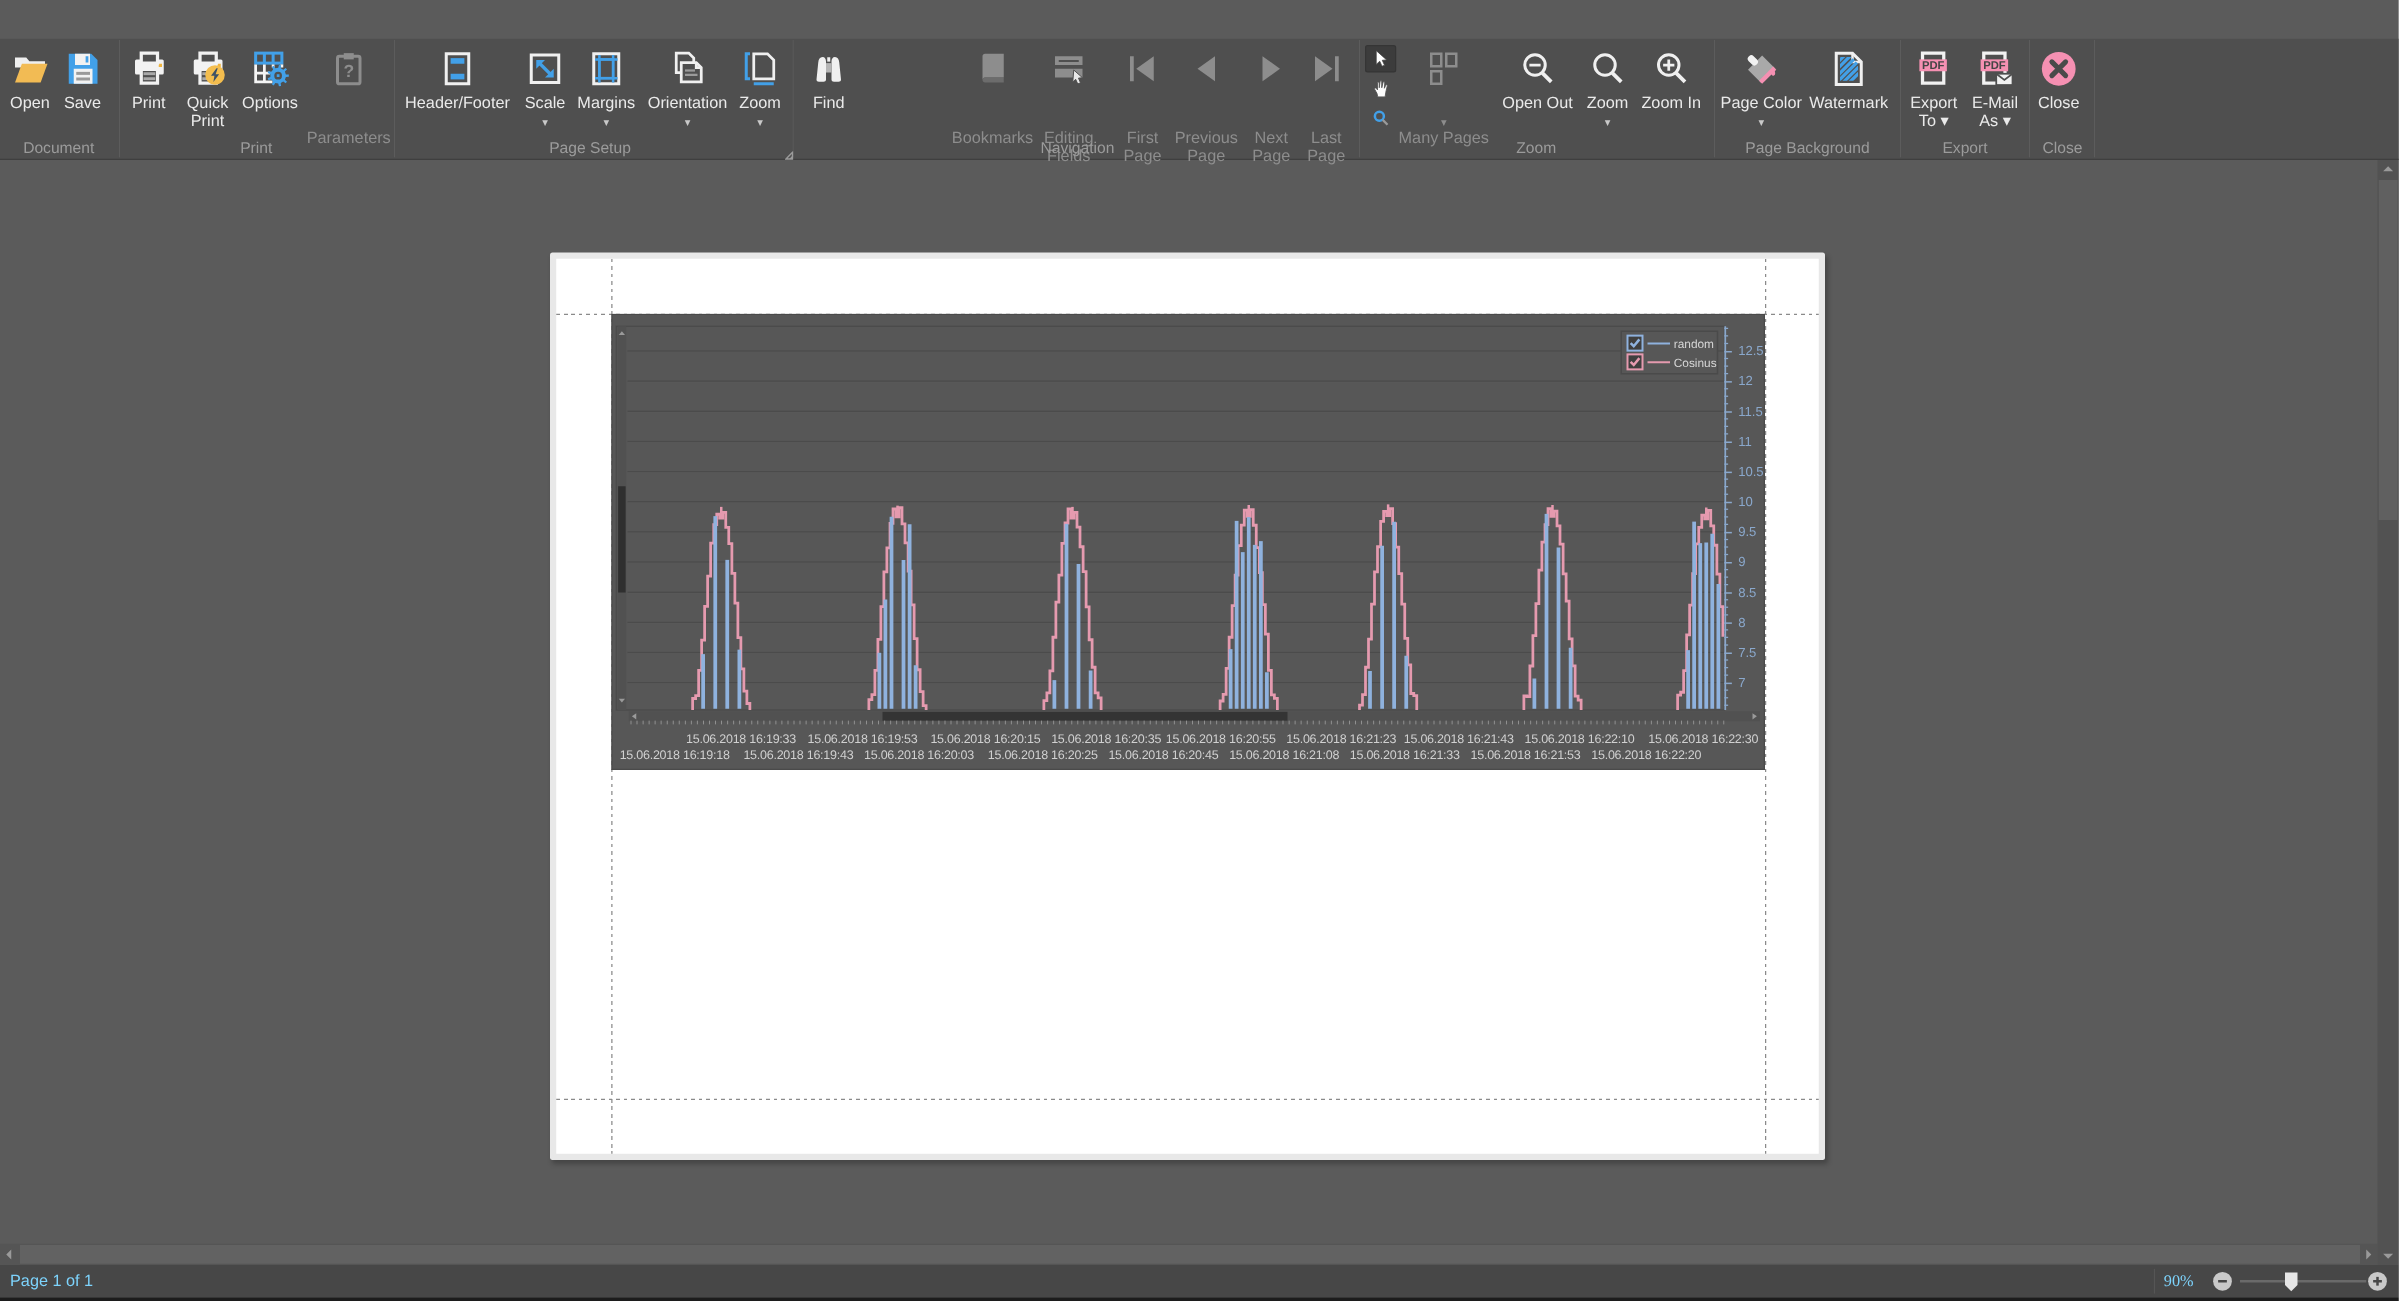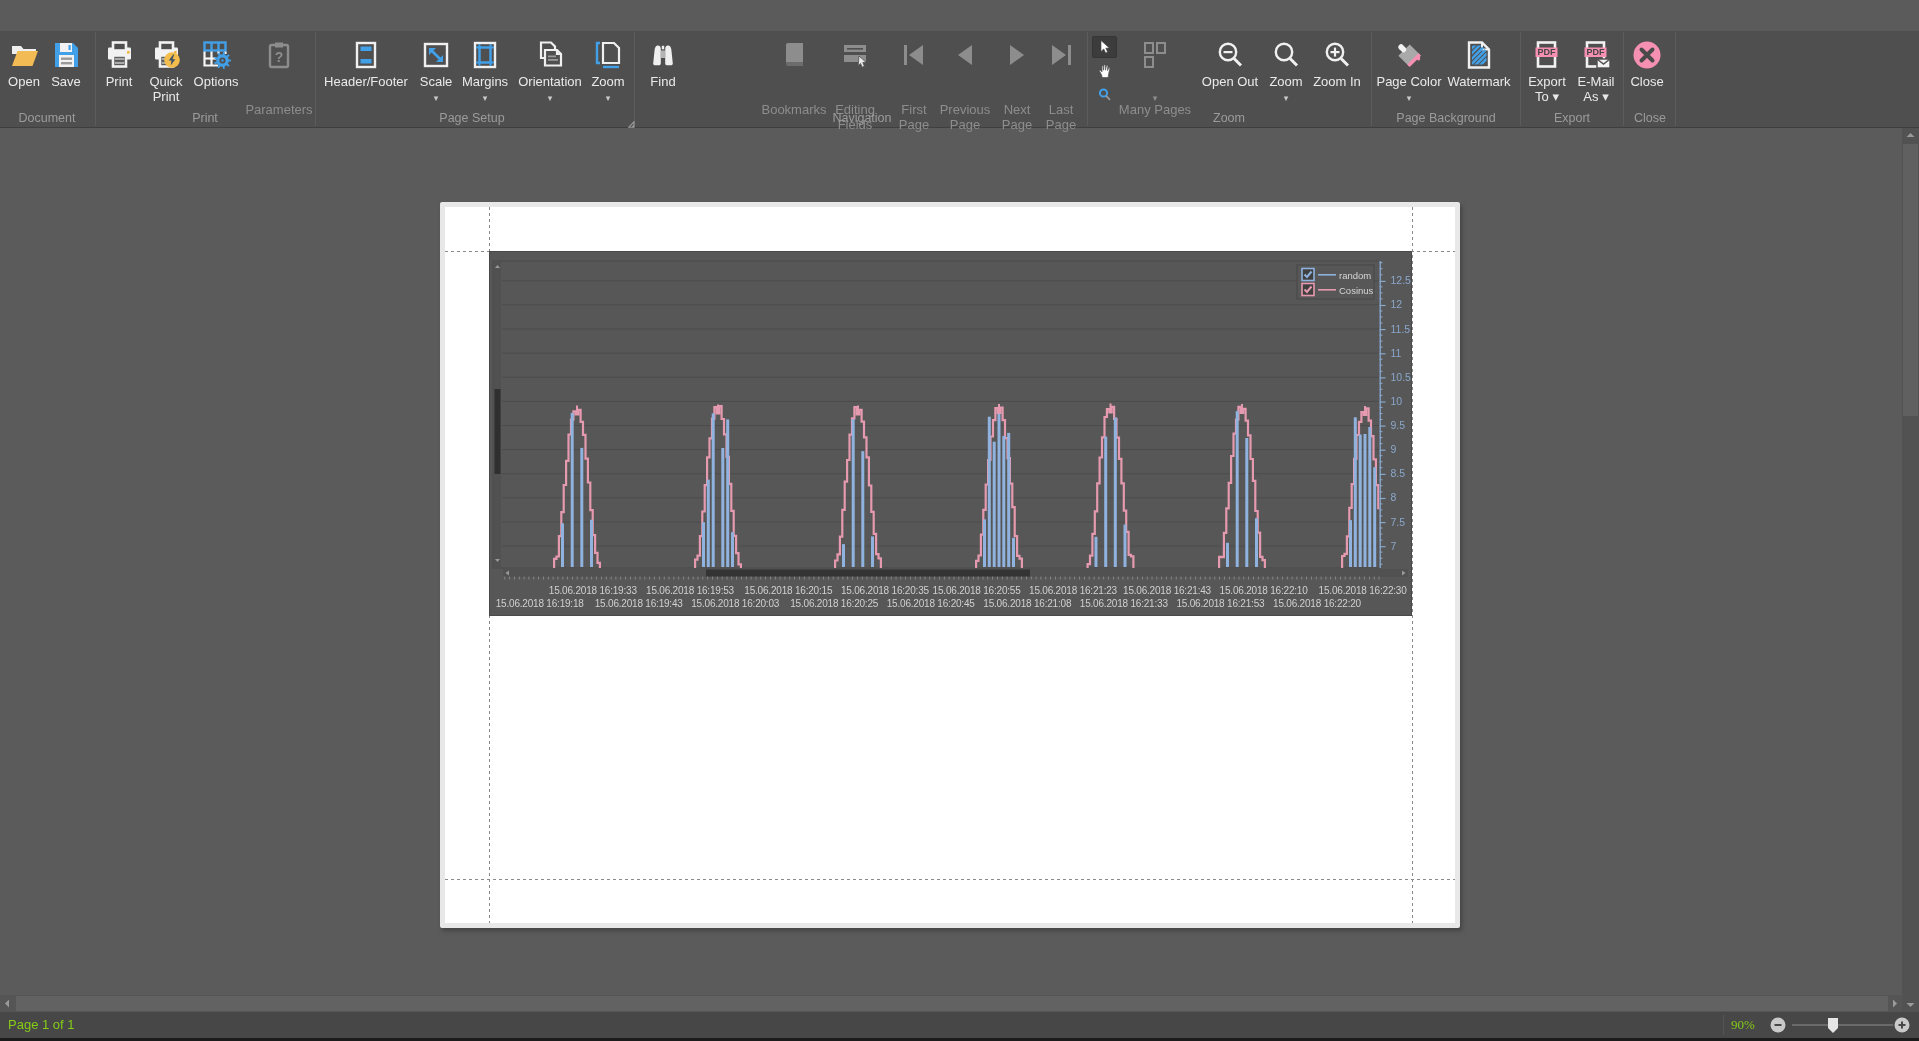--- a/index.html
+++ b/index.html
@@ -10,21 +10,21 @@
 #ribbon { position:absolute; left:0; top:31px; width:1919px; height:97px; background:#4f4f4f; border-bottom:1px solid #3f3f3f; }
 .rbtn { position:absolute; top:0; width:120px; height:97px; text-align:center; }
 .ricon { position:absolute; left:0; right:0; display:flex; justify-content:center; }
 .rlab { position:absolute; top:44px; left:0; right:0; font-size:13px; line-height:14.5px; color:#eaeaea; }
 .dis .rlab { color:#8d8d8d;margin-top:28px; }
 .dar { position:absolute; top:63px; left:0; right:0; font-size:9px; color:#c9c9c9; line-height:8px; }
 .dis .dar { color:#8d8d8d; }
 .rsep { position:absolute; top:1px; bottom:1px; width:1px; background:#424242; border-right:1px solid #5c5c5c; }
 .rcap { position:absolute; top:80px; width:160px; text-align:center; font-size:12.5px; color:#9b9b9b; }
 .toolbtn { position:absolute; width:25px; height:22px; border-radius:2px; display:flex; align-items:center; justify-content:center; }
-#statusbar { position:absolute; left:0; top:1012px; width:1919px; height:26px; background:#474747; color:#84cc16; font-size:13px; }
+#statusbar { position:absolute; left:0; top:1012px; width:1919px; height:26px; background:#474747; color:#7dd3fc; font-size:13px; }
 #hscroll { position:absolute; left:0; top:995px; width:1902px; height:17px; background:#555555; }
 #vscroll { position:absolute; left:1902px; top:128px; width:17px; height:884px; background:#525252; }
 #bottomstrip { position:absolute; left:0; top:1038px; width:1919px; height:3px; background:#1c1c1c; }
 .page { position:absolute; left:440px; top:202px; width:1020px; height:726px; background:#e8e8e8; border-radius:2px; box-shadow:2px 3px 4px rgba(0,0,0,0.25); }
 .pagewhite { position:absolute; left:5px; top:5px; width:1010px; height:716px; background:#ffffff; }
 .dashv { position:absolute; top:0; bottom:0; width:1px; background-image:repeating-linear-gradient(to bottom,#8a8a8a 0 3px,transparent 3px 6px); }
 .dashh { position:absolute; left:0; right:0; height:1px; background-image:repeating-linear-gradient(to right,#8a8a8a 0 3px,transparent 3px 6px); }
 .chart { position:absolute; left:44px; top:44px; }
 </style></head><body>
 <div id="root">

